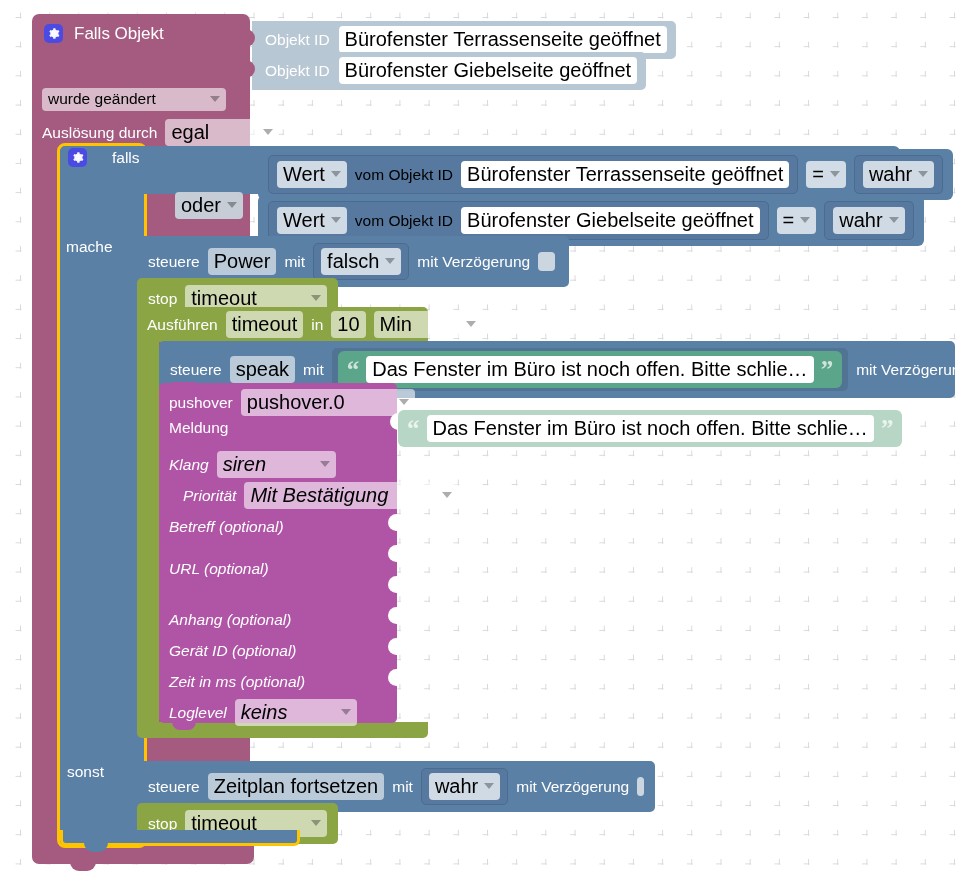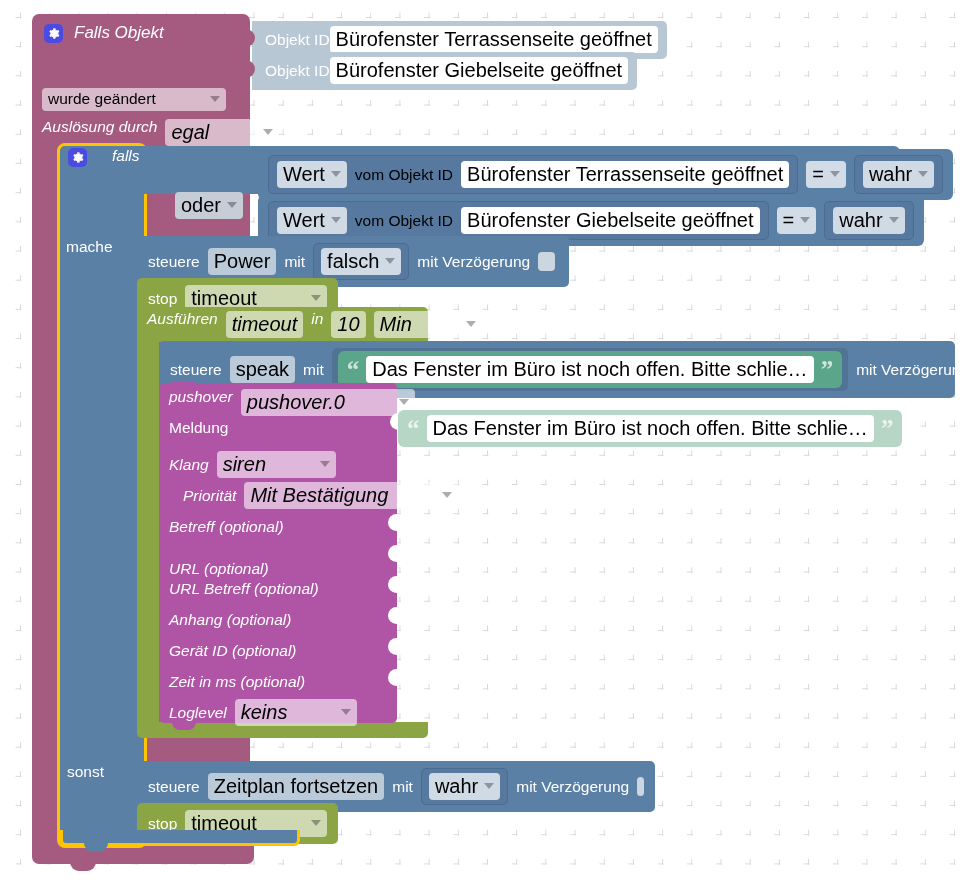--- a/index.html
+++ b/index.html
@@ -67,21 +67,21 @@
     display: inline-flex; align-items: center; justify-content: center;
     flex: none;
   }
   .gear svg { display: block; }
   .checkbox {
     width: 17px; height: 19px;
     background: #ccd6e0;
     border-radius: 4px;
     display: inline-block;
   }
-  .row { display: flex; gap: 7px; font-style: italic; }
+  .row { display: flex; align-items: center; gap: 7px; }
   .quote {
     color: #cfe4da;
     font-size: 25px;
     font-weight: bold;
     line-height: 0.7;
     font-family: "Liberation Serif", serif;
   }
   
   #hatBody {
     left: 32px; top: 14px; width: 218px; height: 836px;
@@ -94,21 +94,21 @@
     border-radius: 0 5px 7px 7px;
   }
   #hatNotch {
     left: 70px; top: 861px; width: 26px; height: 10px;
     background: #a55b80;
     border-radius: 0 0 9px 9px;
   }
   .trigrow {
     background: #b8c7d4;
     border-radius: 0 5px 5px 0;
-    display: flex; align-items: center; 
+    display: flex; align-items: center; gap: 9px;
     padding: 5px 9px 6px 13px;
   }
   .trigrow .plug {
     position: absolute; left: -6px; top: 8px;
     width: 9px; height: 18px;
     background: #a55b80;
     border-radius: 0 9px 9px 0;
   }
   
   #ifBlock {
@@ -357,23 +357,20 @@
   <div class="blk pushfield" style="left:169px; top:511px;">
     <span>Betreff (optional)</span>
   </div>
   <div class="blk" style="left:388px; top:514px; width:9px; height:17px; background:#ffffff; border-radius:9px 0 0 9px;"></div>
 
   <div class="blk pushfield" style="left:169px; top:553px;">
     <span>URL (optional)</span>
   </div>
   <div class="blk" style="left:388px; top:545px; width:9px; height:17px; background:#ffffff; border-radius:9px 0 0 9px;"></div>
 
-  <div class="blk pushfield" style="left:169px; top:573px;">
-    <span>URL Betreff (optional)</span>
-  </div>
   <div class="blk" style="left:388px; top:576px; width:9px; height:17px; background:#ffffff; border-radius:9px 0 0 9px;"></div>
 
   <div class="blk pushfield" style="left:169px; top:604px;">
     <span>Anhang (optional)</span>
   </div>
   <div class="blk" style="left:388px; top:607px; width:9px; height:17px; background:#ffffff; border-radius:9px 0 0 9px;"></div>
 
   <div class="blk pushfield" style="left:169px; top:635px;">
     <span>Gerät ID (optional)</span>
   </div>

